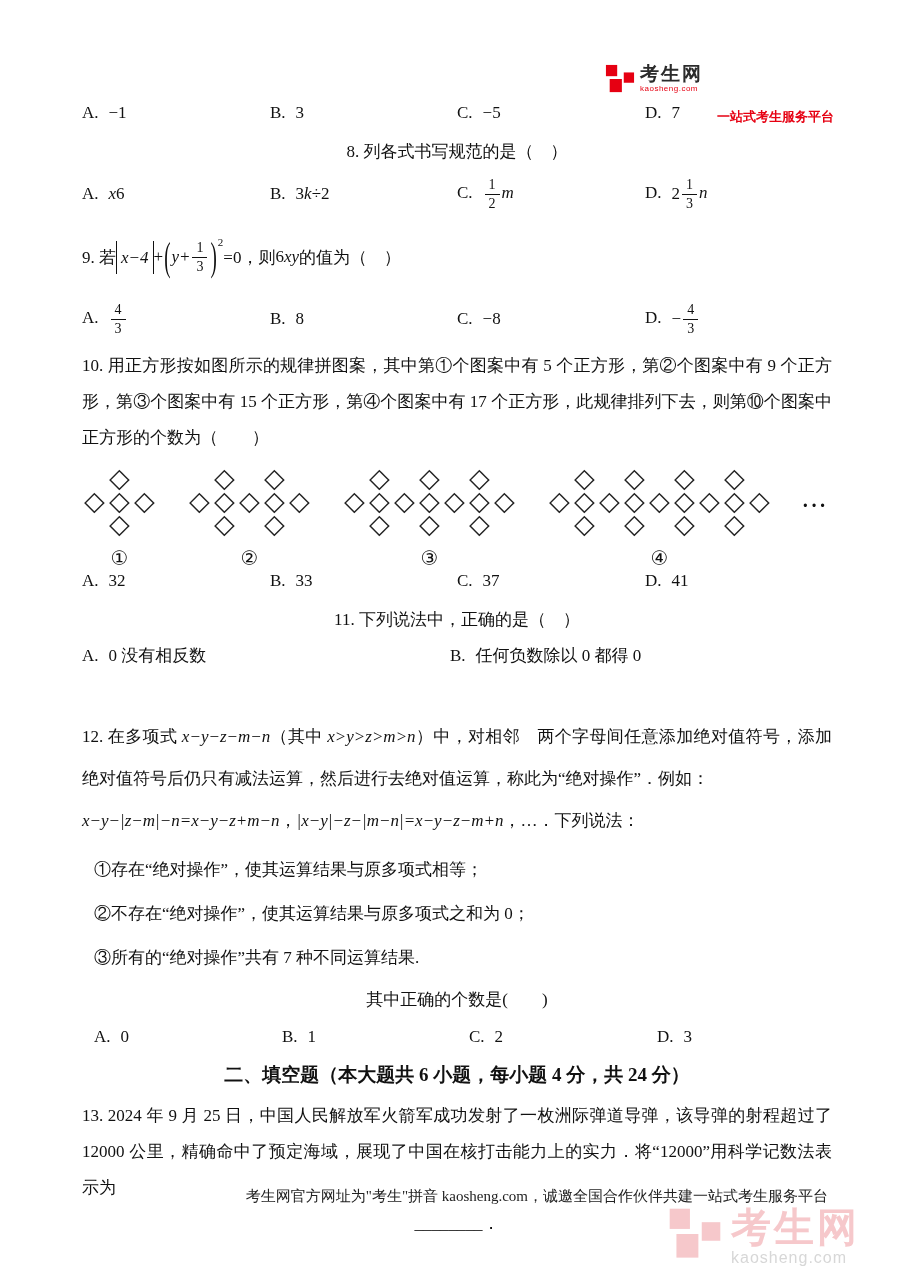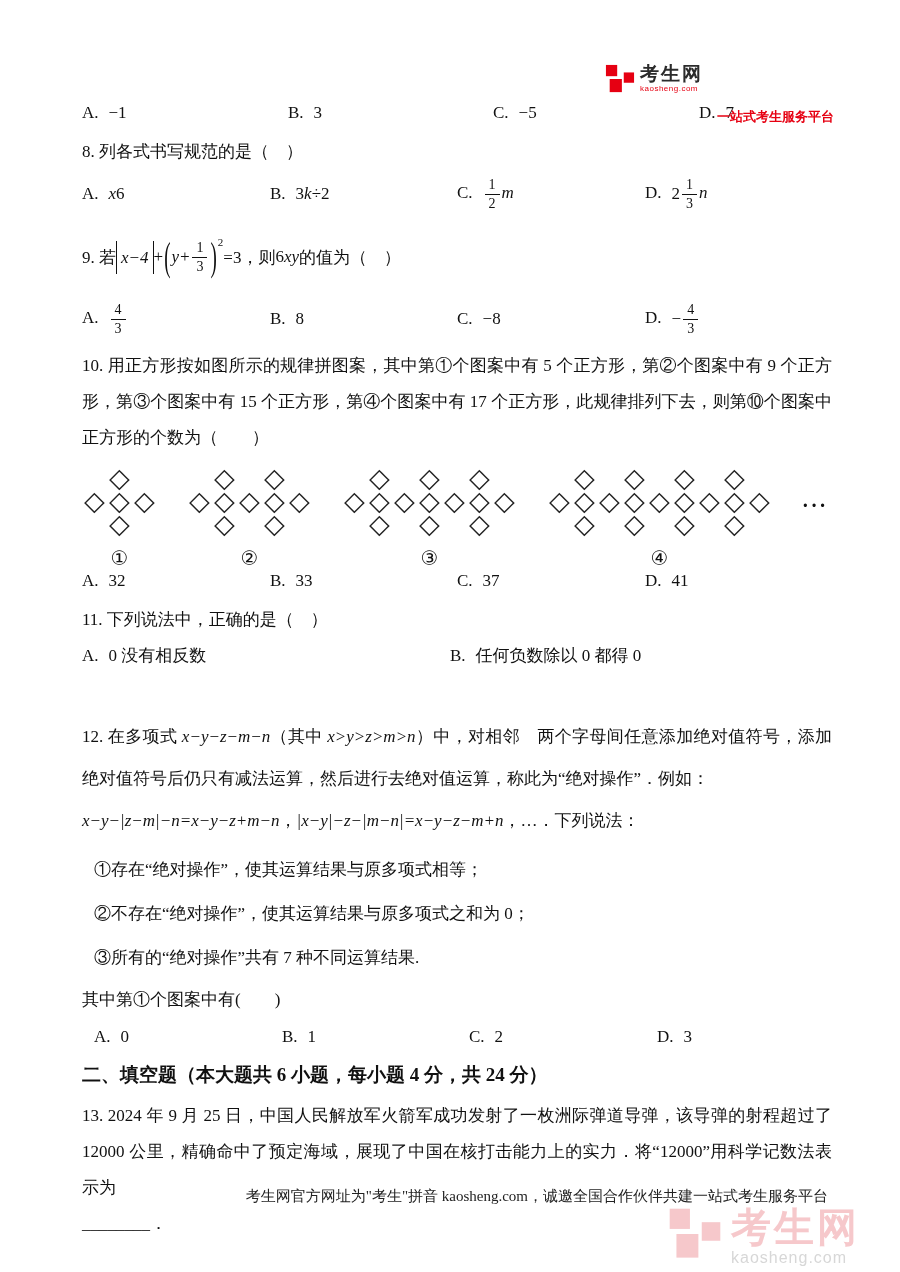--- a/index.html
+++ b/index.html
@@ -24,22 +24,22 @@
   .opt{white-space:nowrap;}
   
   .mi{font-style:italic;font-family:"Liberation Serif",serif;}
   .frac{display:inline-block;vertical-align:middle;text-align:center;margin:0 2px;}
   .frac .fn{display:block;padding:0 4px;border-bottom:1px solid #111;font-size:14px;line-height:1.25;}
   .frac .fd{display:block;padding:0 4px;font-size:14px;line-height:1.25;}
   .abs{display:inline-block;border-left:1.4px solid #111;border-right:1.4px solid #111;padding:8px 4px;line-height:1;vertical-align:middle;}
   .bigp{display:inline-block;transform:scaleY(2.15);font-size:19px;vertical-align:-3px;margin:0 1px;font-weight:400;}
   .exp{font-size:11px;position:relative;top:-15px;}
   
-  .stem{margin:0;}
-  .row-q7{padding-top:102px;height:22px;gap:18px;}
+  .stem{margin:0;text-align:center;}
+  .row-q7{padding-top:102px;height:22px;}
   .q8-stem{margin-top:16px;height:22px;}
   .q8-opts{margin-top:8px;height:48px;}
   .q9-stem{margin-top:10px;height:58px;display:flex;align-items:center;}
   .q9-opts{margin-top:10px;height:46px;}
   .para{margin:0;text-align:justify;}
   .q10-para{margin-top:6px;line-height:36px;}
   .q10-opts{margin-top:0;height:22px;}
   .q11-stem{margin-top:16px;height:22px;}
   .q11-row{margin-top:14px;height:22px;}
   .q12-para{margin-top:14px;line-height:42px;}
@@ -105,21 +105,21 @@
     <span class="abs"><i class="mi">x−4</i></span>
     <span>+</span>
     <span class="bigp">(</span>
     <i class="mi">y+</i>
     <span class="frac">
         <span class="fn">1</span>
         <span class="fd">3</span>
       </span>
     <span class="bigp">)</span>
     <span class="exp">2</span>
-    <span>=3，则</span>
+    <span>=0，则</span>
     <span>6</span>
       <i class="mi">xy</i>
     <span>的值为（　）</span>
   </div>
   <div class="opt4 q9-opts">
     <span class="opt"><span class="ol">A.</span><span class="frac"><span class="fn">4</span><span class="fd">3</span></span></span>
     <span class="opt"><span class="ol">B.</span><span>8</span></span>
     <span class="opt"><span class="ol">C.</span><span>−8</span></span>
     <span class="opt"><span class="ol">D.</span><span style="vertical-align:middle;">−</span><span class="frac"><span class="fn">4</span><span class="fd">3</span></span></span>
   </div>
@@ -252,21 +252,21 @@
   </div>
 
   <p class="para q12-para"><span>12. 在多项式</span> <i class="mi">x−y−z−m−n</i><span>（其中</span> <i class="mi">x&gt;y&gt;z&gt;m&gt;n</i><span>）中，对相邻　两个字母间任意添加绝对值符号，添加绝对值符号后仍只有减法运算，然后进行去绝对值运算，称此为“绝对操作”．例如：</span><br>
     <span><i class="mi">x−y−|z−m|−n=x−y−z+m−n</i><span>，</span><i class="mi">|x−y|−z−|m−n|=x−y−z−m+n</i><span>，…．下列说法：</span></span>
   </p>
   <div class="statements">
     <p class="statement">①存在“绝对操作”，使其运算结果与原多项式相等；</p>
     <p class="statement">②不存在“绝对操作”，使其运算结果与原多项式之和为 0；</p>
     <p class="statement">③所有的“绝对操作”共有 7 种不同运算结果.</p>
   </div>
-  <p class="stem ask">其中第①个图案中有(　　)</p>
+  <p class="stem ask">其中正确的个数是(　　)</p>
   <div class="opt4 q12-opts">
     <span class="opt"><span class="ol">A.</span><span>0</span></span>
     <span class="opt"><span class="ol">B.</span><span>1</span></span>
     <span class="opt"><span class="ol">C.</span><span>2</span></span>
     <span class="opt"><span class="ol">D.</span><span>3</span></span>
   </div>
 
   <p class="stem sec-title">二、填空题（本大题共 6 小题，每小题 4 分，共 24 分）</p>
 
   <p class="para q13-para"><span>13. 2024 年 9 月 25 日，中国人民解放军火箭军成功发射了一枚洲际弹道导弹，该导弹的射程超过了 12000 公里，精确命中了预定海域，展现了中国在核打击能力上的实力．将“12000”用科学记数法表示为</span></p>

